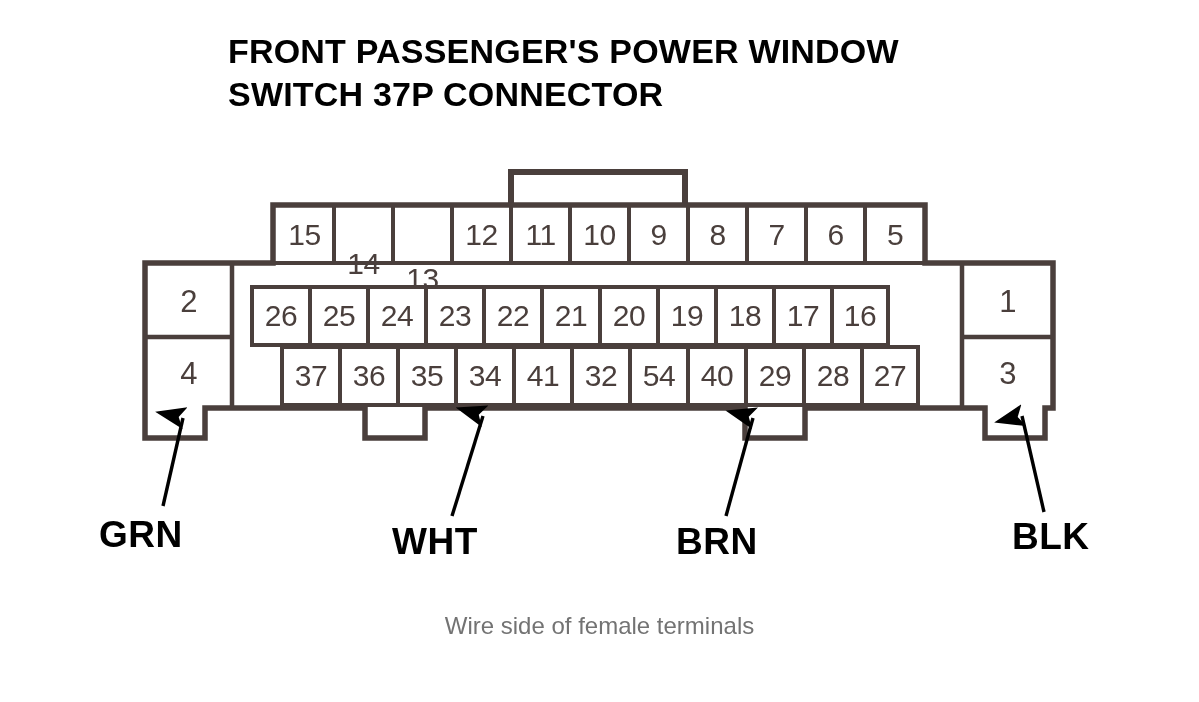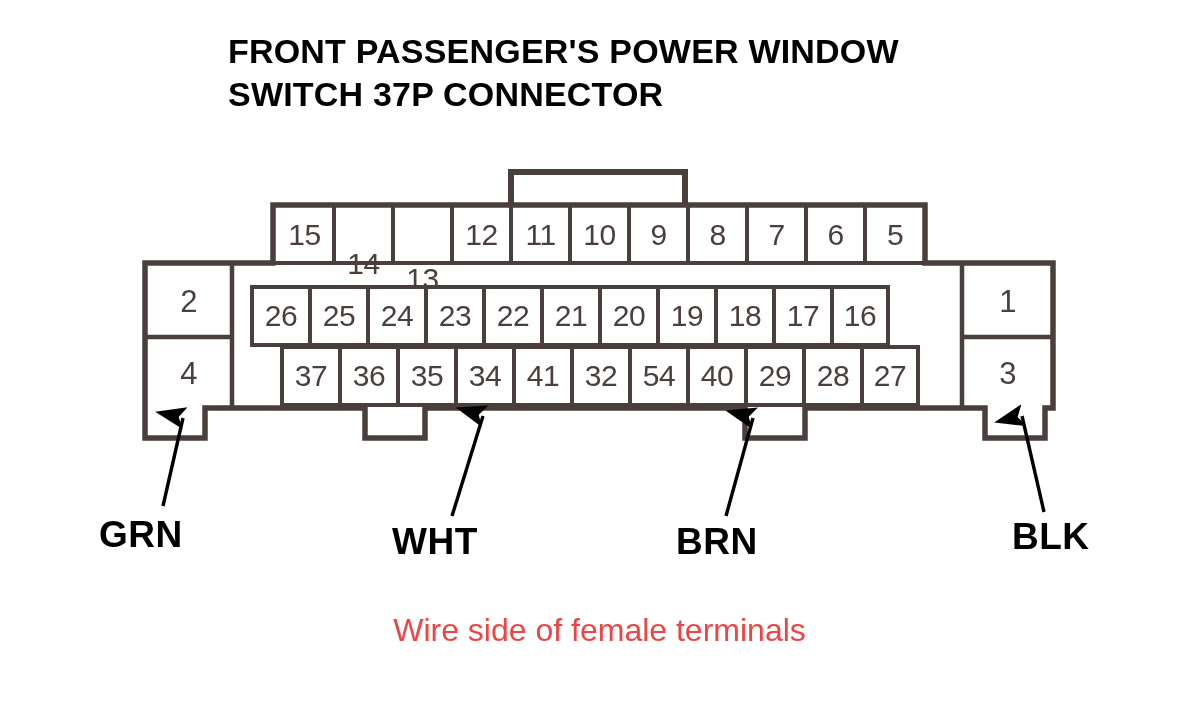--- a/index.html
+++ b/index.html
@@ -71,23 +71,23 @@
     white-space: nowrap;
   }
 
   
   #caption {
     position: absolute;
     left: 0;
     top: 612px;
     width: 1199px;
     text-align: center;
-    font-size: 32px;
+    font-size: 24px;
     font-weight: 400;
-    color: #ef4444;
+    color: #737373;
   }
 </style>
 </head>
 <body>
 
 <div id="title">FRONT PASSENGER'S POWER WINDOW
 SWITCH 37P CONNECTOR</div>
 
 <div id="diagram">
 

